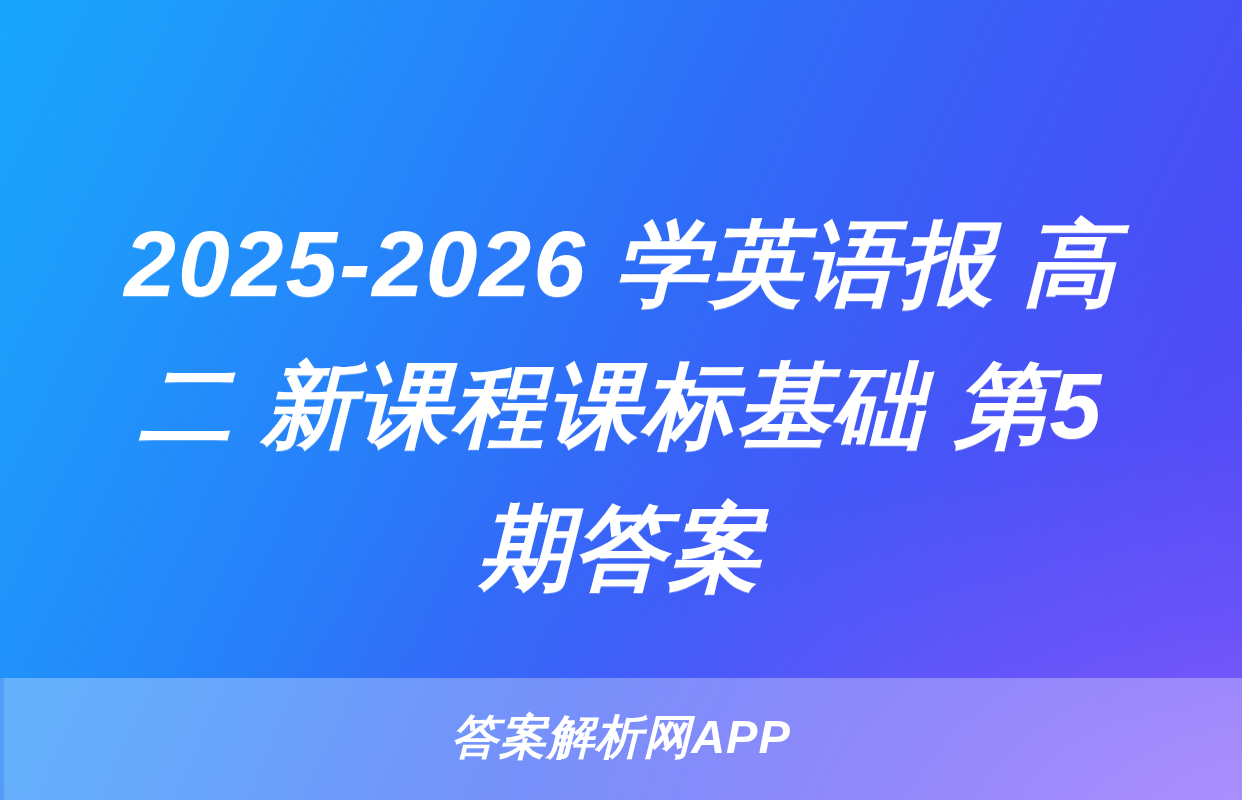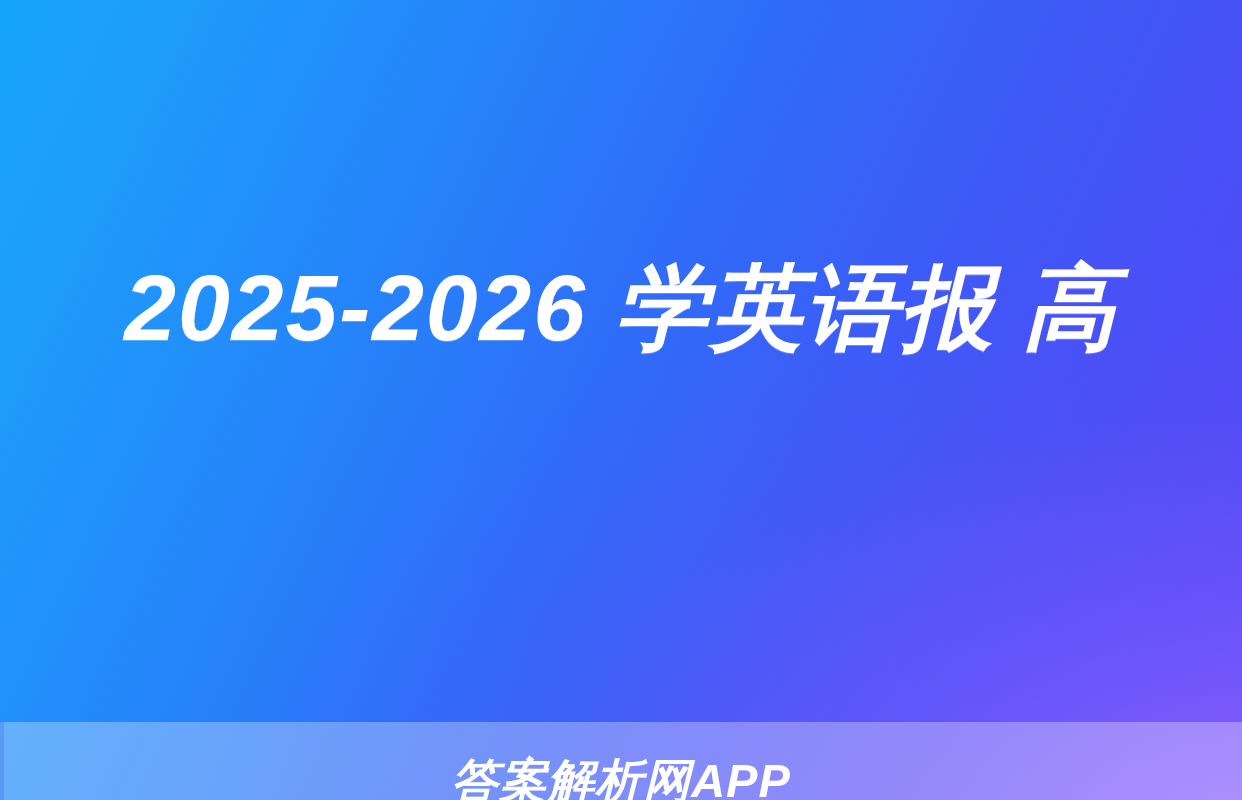--- a/index.html
+++ b/index.html
@@ -40,21 +40,20 @@
     pointer-events: none;
   }
 
   .stage {
     position: absolute;
     inset: 0;
     display: flex;
     flex-direction: column;
     align-items: center;
     justify-content: flex-start;
-    margin-top: 44px;
   }
 
   .title-block {
     position: absolute;
     left: 0;
     right: 0;
     top: 193px;
     padding: 0 70px;
     box-sizing: border-box;
     text-align: center;
@@ -107,20 +106,22 @@
   }
 </style>
 </head>
 <body>
 
 <div class="poster">
   <div class="stage">
 
     <div class="title-block">
       <span class="title-line">2025-2026 学英语报 高</span>
+      <span class="title-line">二 新课程课标基础 第5</span>
+      <span class="title-line">期答案</span>
     </div>
 
     <div class="footer-band">
       <div class="footer-edge"></div>
       <span class="footer-text">答案解析网APP</span>
     </div>
 
   </div>
 </div>
 

